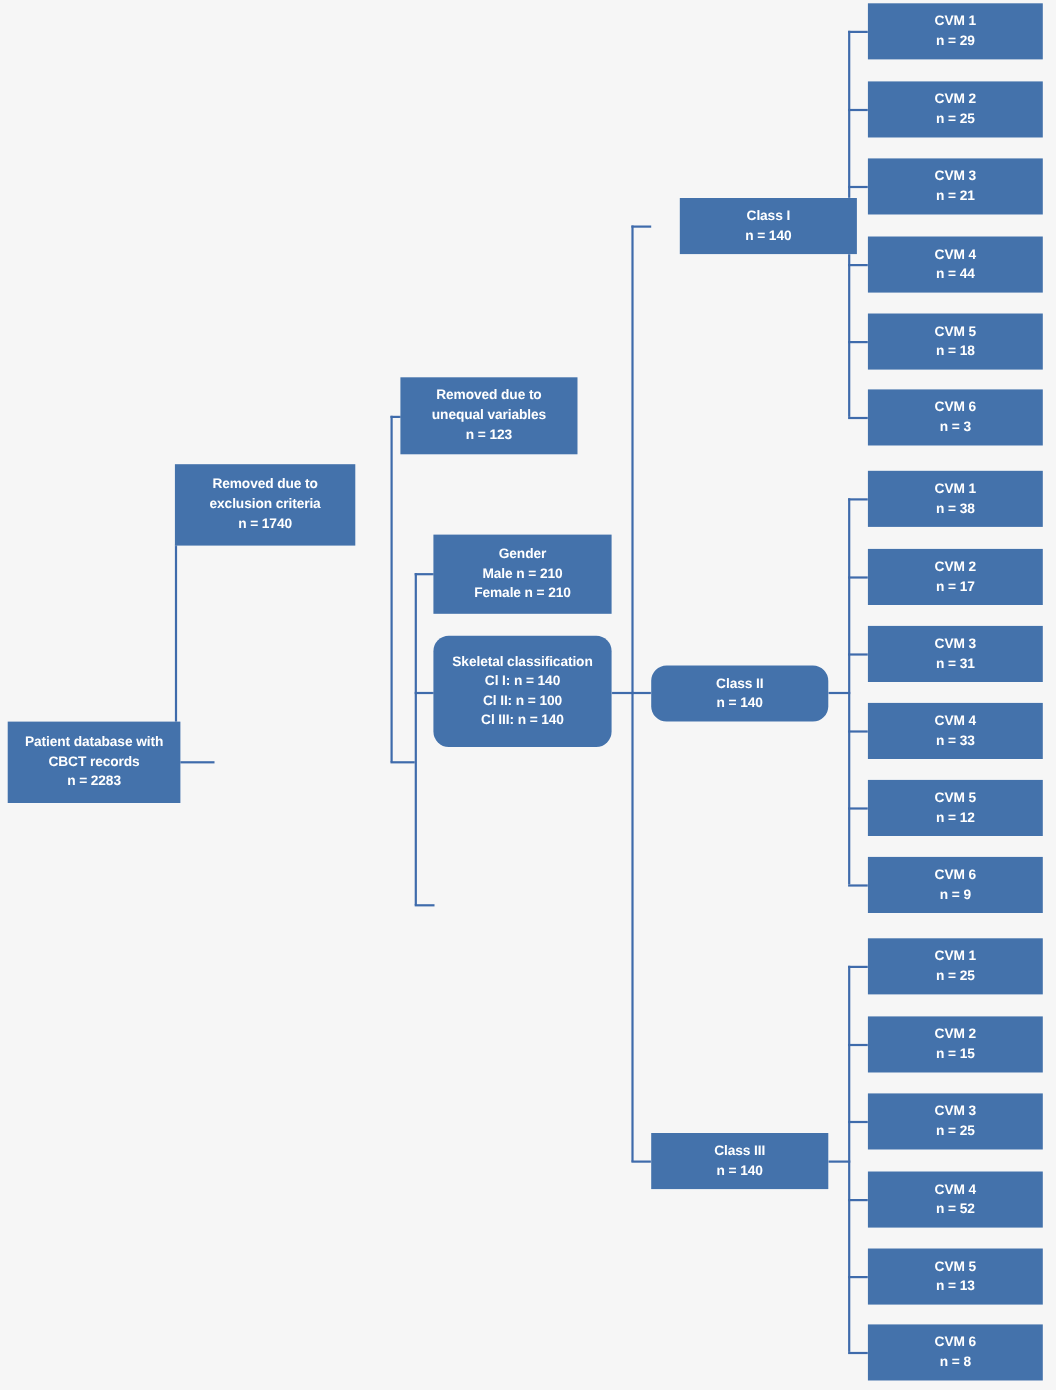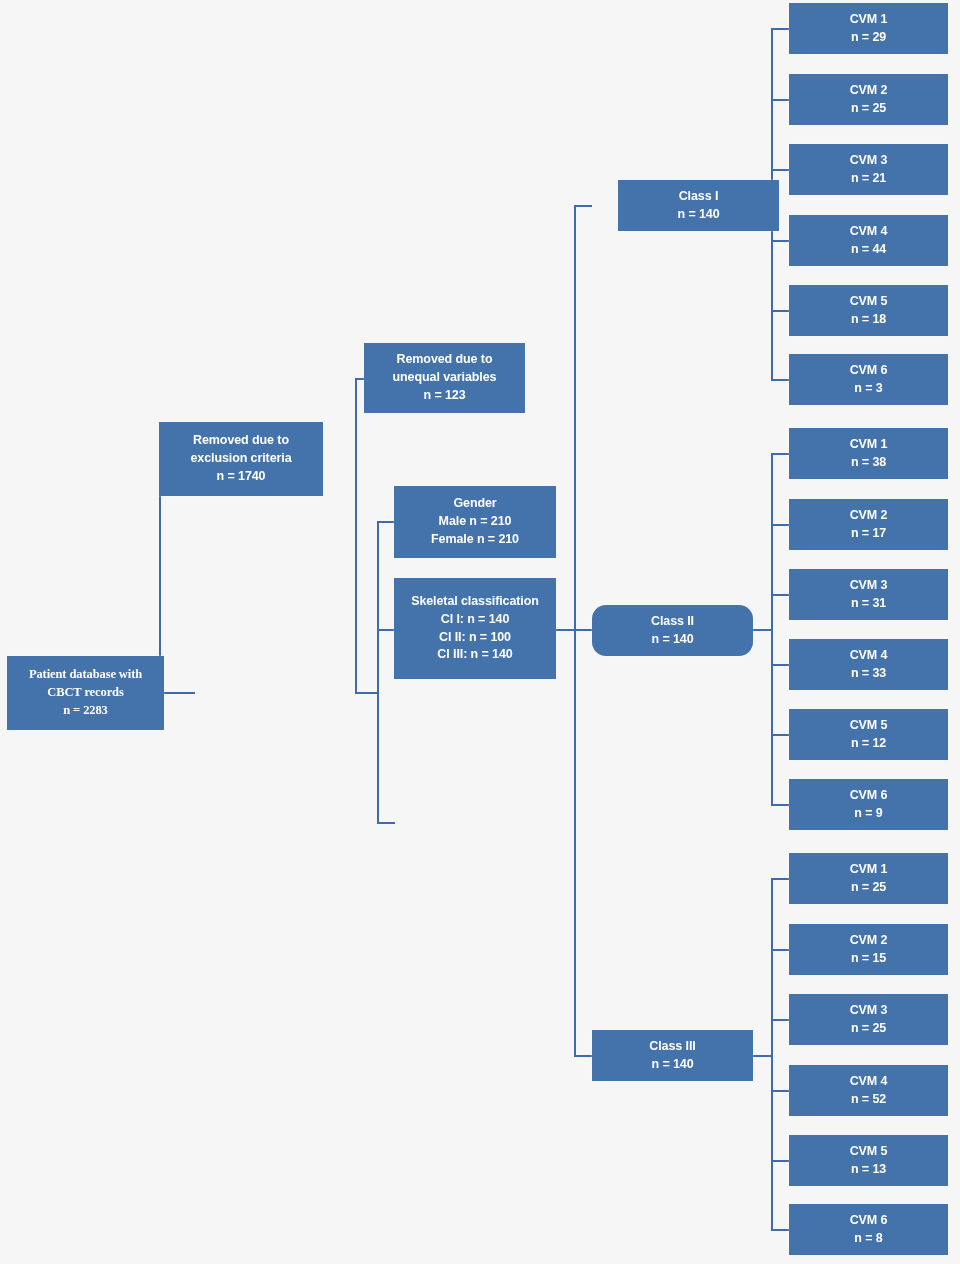--- a/index.html
+++ b/index.html
@@ -92,21 +92,21 @@
 
   <div class="conn h" style="left:753px; top:1055px; width:20px;"></div>
   <div class="conn v" style="left:771px; top:878px; height:351px;"></div>
   <div class="conn h" style="left:771px; top:878px;  width:20px;"></div>
   <div class="conn h" style="left:771px; top:949px;  width:20px;"></div>
   <div class="conn h" style="left:771px; top:1019px; width:20px;"></div>
   <div class="conn h" style="left:771px; top:1090px; width:20px;"></div>
   <div class="conn h" style="left:771px; top:1160px; width:20px;"></div>
   <div class="conn h" style="left:771px; top:1229px; width:20px;"></div>
 
-  <div class="node" style="left:7px; top:656px; width:157px; height:74px;font-family:Liberation Serif, serif;">
+  <div class="node" style="left:7px; top:656px; width:157px; height:74px;">
     <span class="ln">Patient database with</span>
     <span class="ln">CBCT records</span>
     <span class="ln">n = 2283</span>
   </div>
 
   <div class="node" style="left:159px; top:422px; width:164px; height:74px;">
     <span class="ln">Removed due to</span>
     <span class="ln">exclusion criteria</span>
     <span class="ln">n = 1740</span>
   </div>
@@ -117,21 +117,21 @@
     <span class="ln">unequal variables</span>
     <span class="ln">n = 123</span>
   </div>
 
   <div class="node" style="left:394px; top:486px; width:162px; height:72px;text-align:right;">
     <span class="ln">Gender</span>
     <span class="ln">Male n = 210</span>
     <span class="ln">Female n = 210</span>
   </div>
 
-  <div class="node" style="left:394px; top:578px; width:162px; height:101px;">
+  <div class="node" style="left:394px; top:578px; width:162px; height:101px;border-radius:14px;">
     <span class="ln">Skeletal classification</span>
     <span class="ln">Cl I: n = 140</span>
     <span class="ln">Cl II: n = 100</span>
     <span class="ln">Cl III: n = 140</span>
   </div>
 
 
   <div class="node" style="left:592px; top:180px; width:161px; height:51px;margin-left:26px;">
     <span class="ln">Class I</span>
     <span class="ln">n = 140</span>

